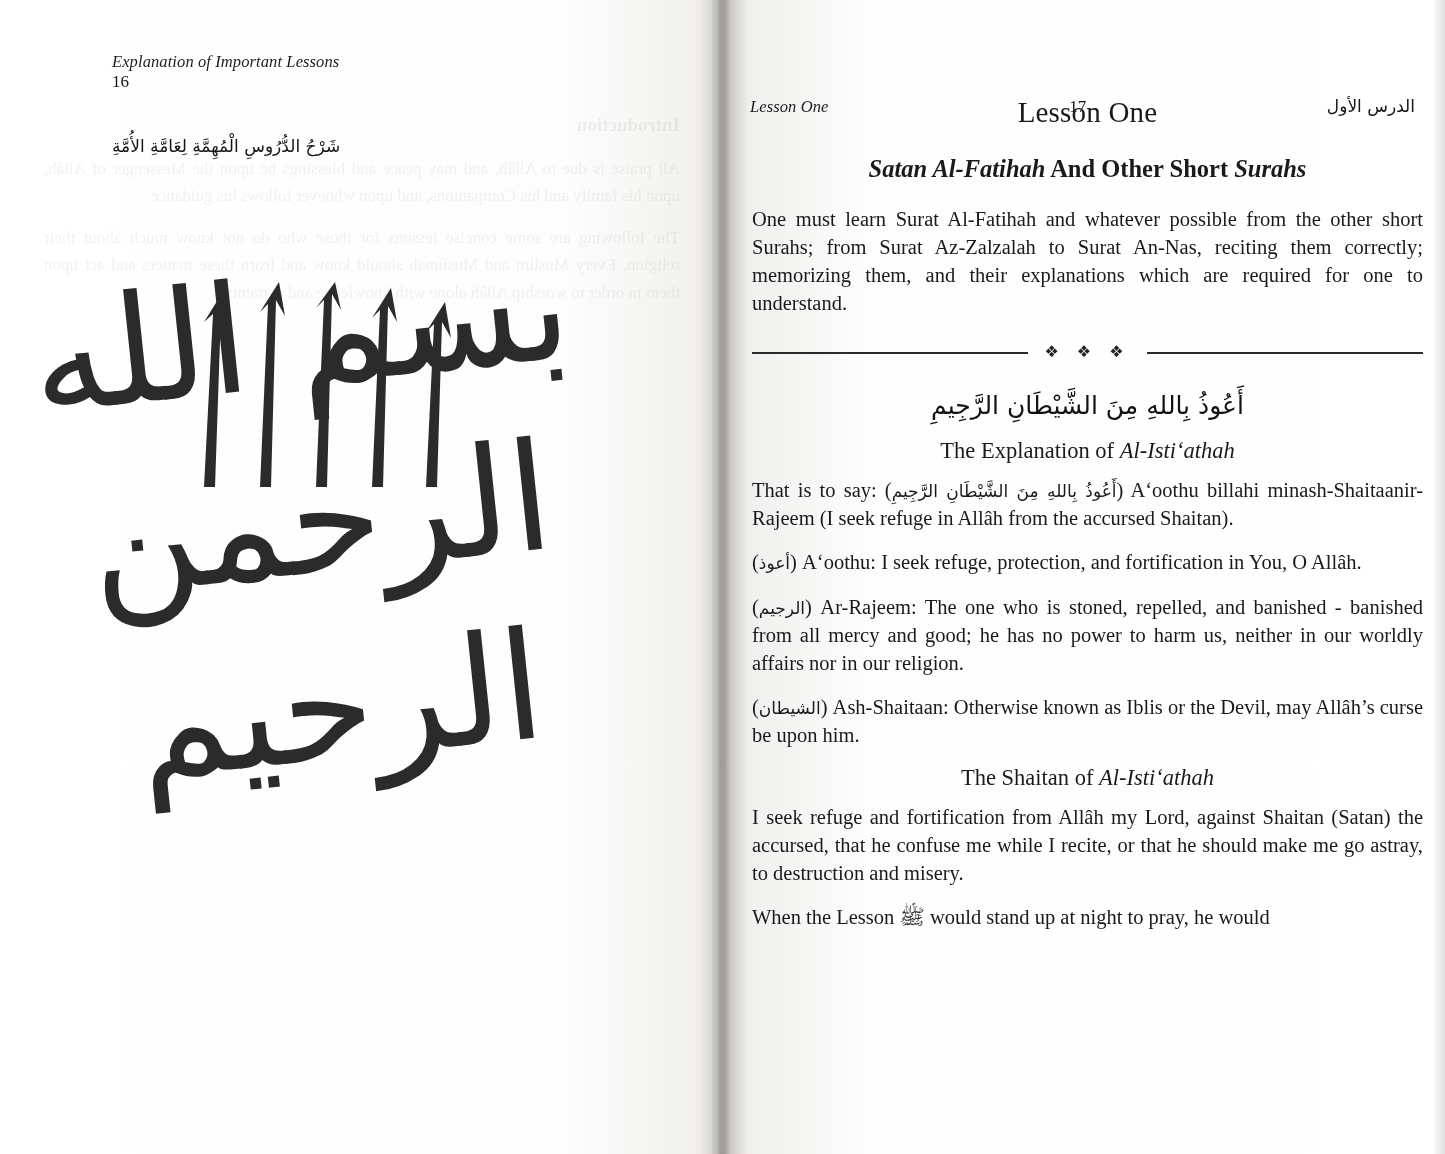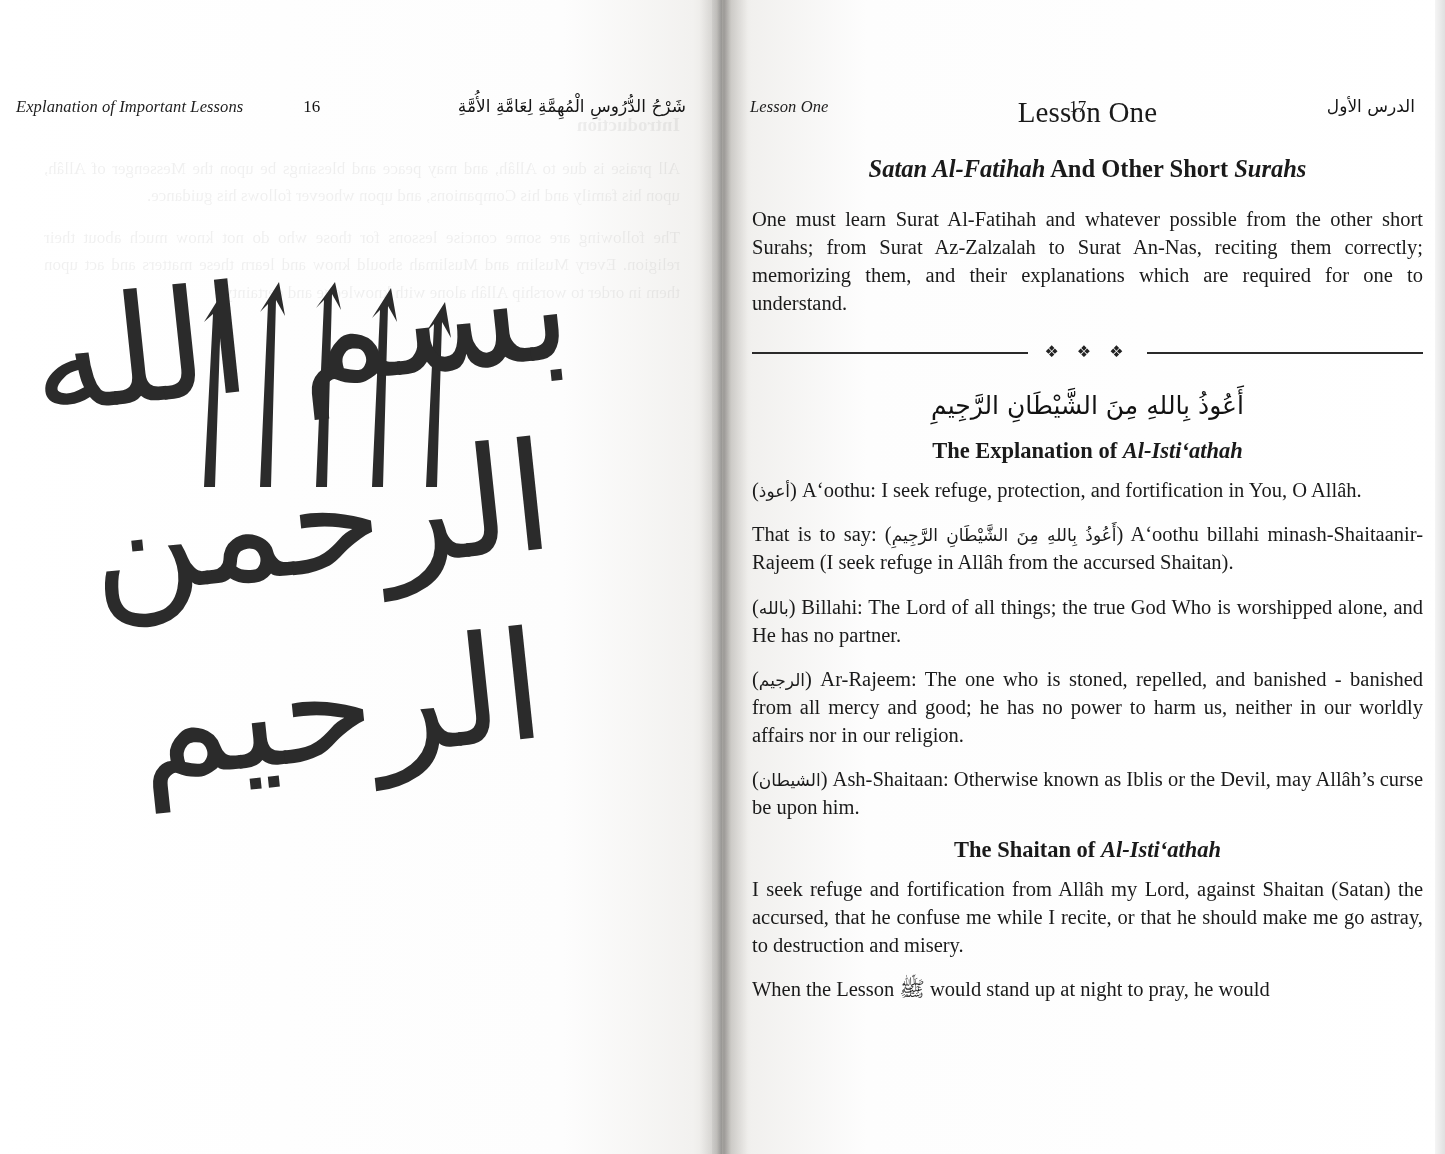--- a/index.html
+++ b/index.html
@@ -52,21 +52,21 @@
   
   .header-row {
     position: absolute;
     top: 52px;
     left: 0;
     right: 0;
     height: 34px;
     display: flex;
     align-items: baseline;
   }
-  .page-left .header-row { padding: 0 36px 0 16px; }
+  .page-left .header-row { padding: 0 36px 0 52px; flex-direction: column; }
   .page-right .header-row { padding: 0 30px 0 28px; }
 
   .running-title {
     font-style: italic;
     font-size: 16.5px;
     letter-spacing: .1px;
     color: #1d1d1d;
     white-space: nowrap;
   }
   .folio {
@@ -195,21 +195,21 @@
     color: #121212;
   }
   .arabic-line.basmala {
     font-size: 27px;
     letter-spacing: 3px;
     margin-bottom: 18px;
   }
 
   h3.sub-head {
     font-size: 22.5px;
-    font-weight: bold;
+    font-weight: normal;
     text-align: center;
     margin: 12px 0 12px 0;
   }
   h3.sub-head i { font-style: italic; }
 
   .ar-inline {
     font-family: "DejaVu Sans", sans-serif;
     direction: rtl;
     unicode-bidi: isolate;
     font-size: 17px;
@@ -288,30 +288,27 @@
         <span class="line"></span>
       </div>
 
       <p class="arabic-line">أَعُوذُ بِاللهِ مِنَ الشَّيْطَانِ الرَّجِيمِ</p>
 
       <h3 class="sub-head">
         <span>The Explanation of </span><i>Al-Isti‘athah</i>
       </h3>
 
       <p class="body">
+        <span>That is to say: (</span><span class="ar-inline">أَعُوذُ بِاللهِ مِنَ الشَّيْطَانِ الرَّجِيمِ</span><span>) A‘oothu billahi minash-Shaitaanir-Rajeem (I seek refuge in Allâh from the accursed Shaitan).</span>
+      </p>
+
+      <p class="body">
         <span>(</span><span class="ar-inline">أعوذ</span><span>) A‘oothu: I seek refuge, protection, and fortification in You, O Allâh.</span>
       </p>
 
-      <p class="body">
-        <span>That is to say: (</span><span class="ar-inline">أَعُوذُ بِاللهِ مِنَ الشَّيْطَانِ الرَّجِيمِ</span><span>) A‘oothu billahi minash-Shaitaanir-Rajeem (I seek refuge in Allâh from the accursed Shaitan).</span>
-      </p>
-
-      <p class="body">
-        <span>(</span><span class="ar-inline">بالله</span><span>) Billahi: The Lord of all things; the true God Who is worshipped alone, and He has no partner.</span>
-      </p>
 
       <p class="body">
         <span>(</span><span class="ar-inline">الرجيم</span><span>) Ar-Rajeem: The one who is stoned, repelled, and banished - banished from all mercy and good; he has no power to harm us, neither in our worldly affairs nor in our religion.</span>
       </p>
 
       <p class="body">
         <span>(</span><span class="ar-inline">الشيطان</span><span>) Ash-Shaitaan: Otherwise known as Iblis or the Devil, may Allâh’s curse be upon him.</span>
       </p>
 
       <h3 class="sub-head">

